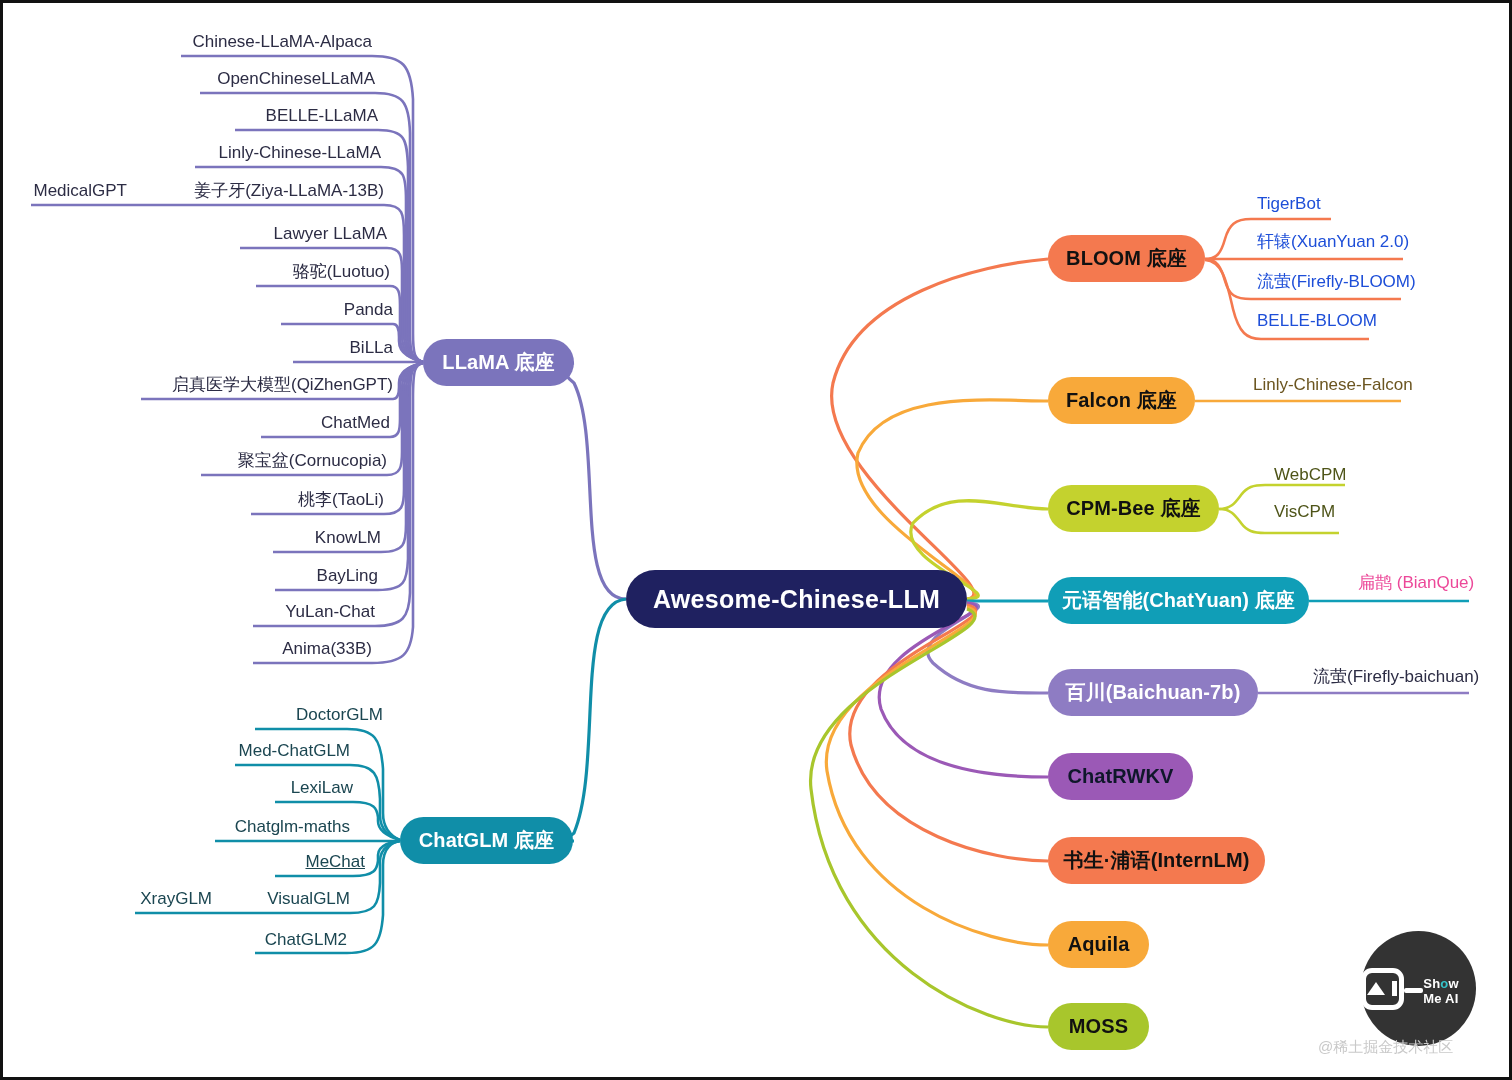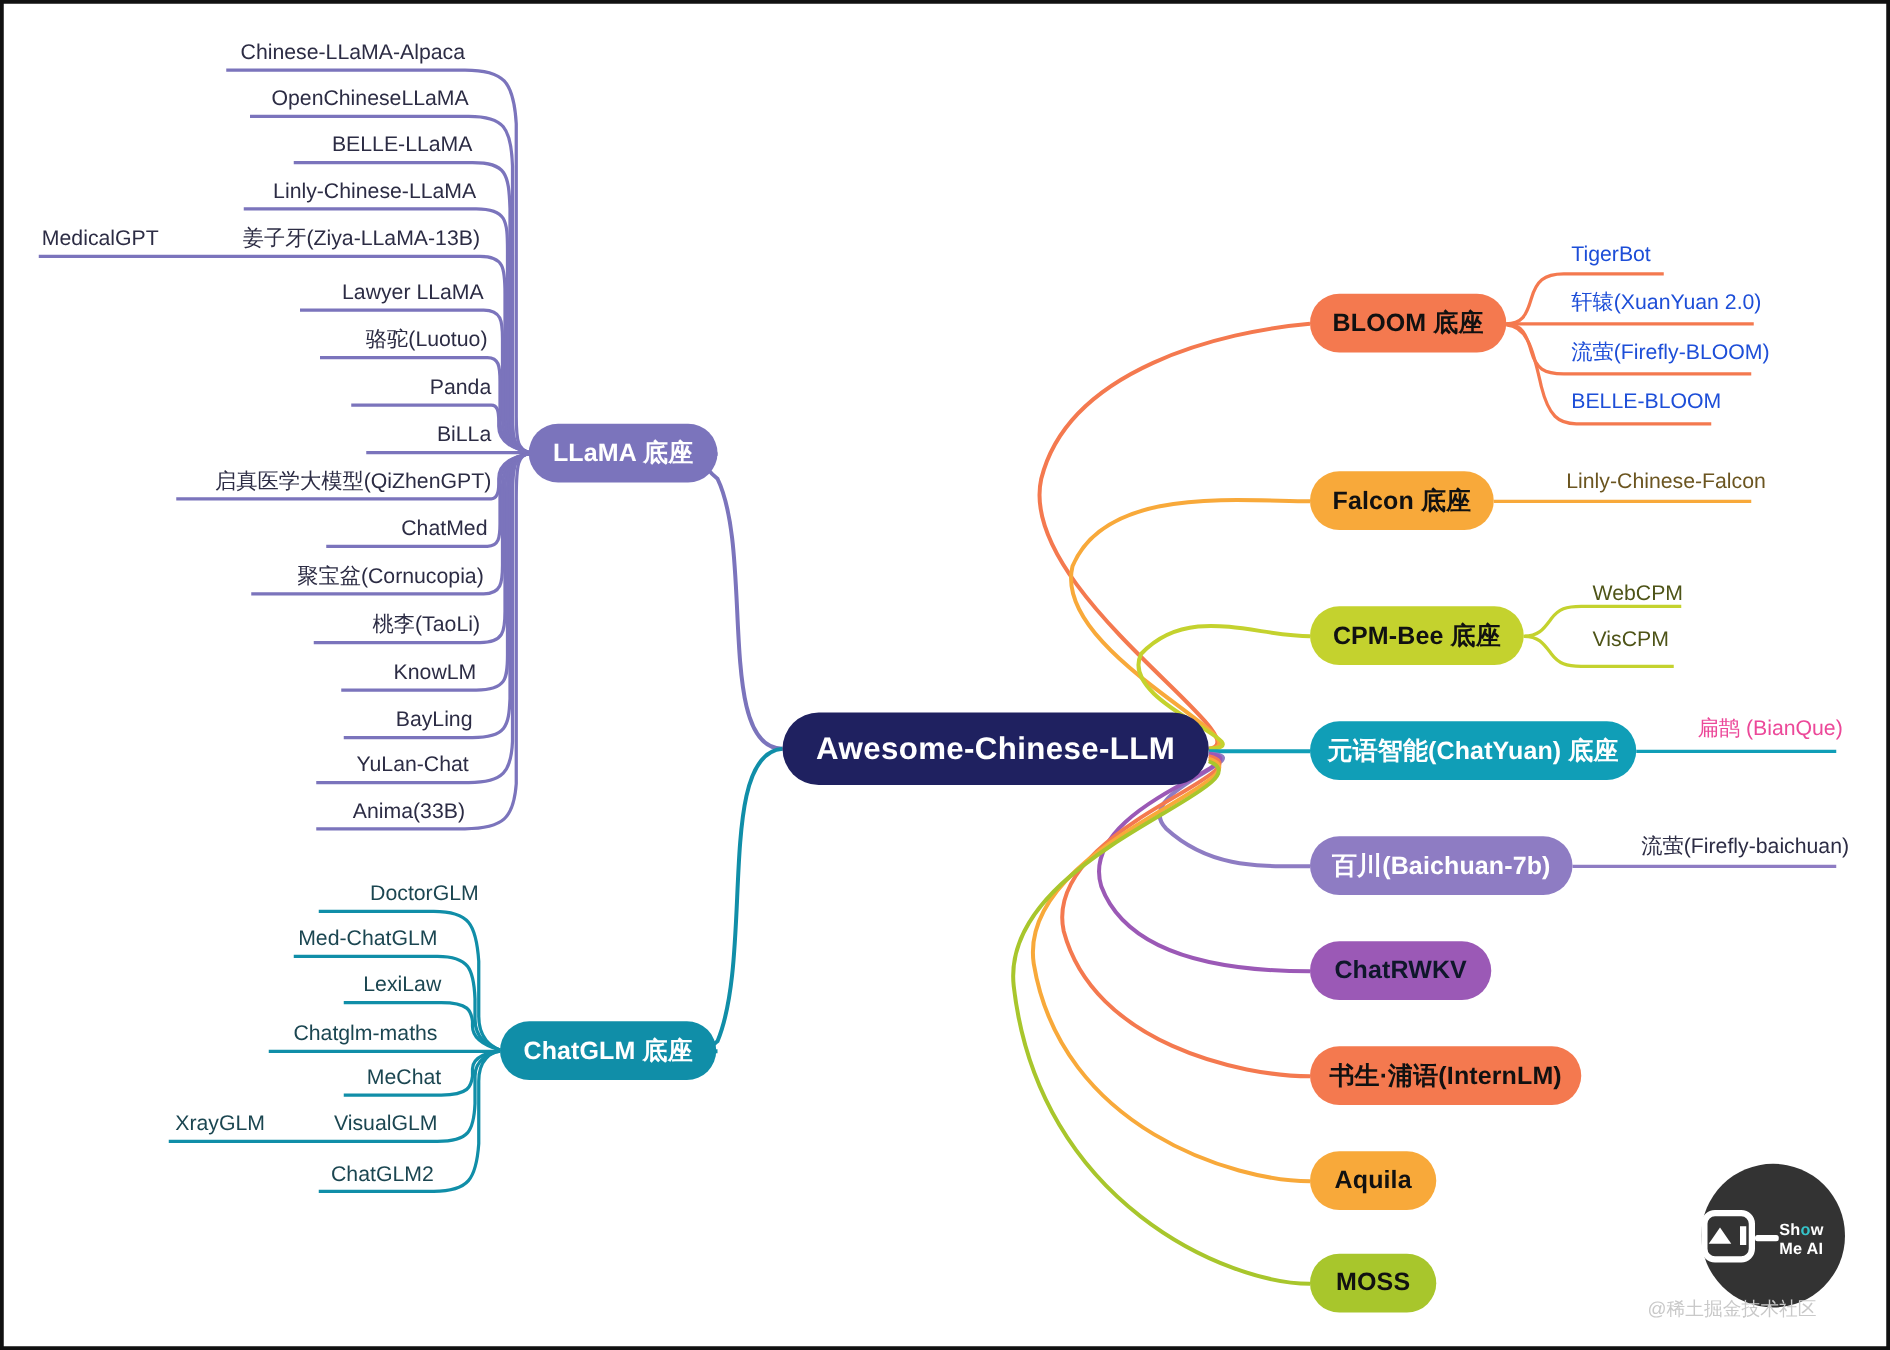--- a/index.html
+++ b/index.html
@@ -217,21 +217,21 @@
   <div class="leaf r lf-purple" style="left:249px;top:488px;width:132px;">桃李(TaoLi)</div>
   <div class="leaf r lf-purple" style="left:271px;top:526px;width:107px;">KnowLM</div>
   <div class="leaf r lf-purple" style="left:273px;top:564px;width:102px;">BayLing</div>
   <div class="leaf r lf-purple" style="left:251px;top:600px;width:121px;">YuLan-Chat</div>
   <div class="leaf r lf-purple" style="left:251px;top:637px;width:118px;">Anima(33B)</div>
 
   <div class="leaf r lf-teal" style="left:253px;top:703px;width:91px;margin-left:36px;">DoctorGLM</div>
   <div class="leaf r lf-teal" style="left:233px;top:739px;width:114px;">Med-ChatGLM</div>
   <div class="leaf r lf-teal" style="left:273px;top:776px;width:77px;">LexiLaw</div>
   <div class="leaf r lf-teal" style="left:213px;top:815px;width:134px;">Chatglm-maths</div>
-  <div class="leaf r lf-teal" style="left:273px;top:850px;width:77px;">MeChat</div>
+  <div class="leaf r lf-teal" style="left:285px;top:850px;width:77px;text-decoration:underline;">MeChat</div>
   <div class="leaf r lf-teal" style="left:249px;top:887px;width:98px;">VisualGLM</div>
   <div class="leaf r lf-teal" style="left:133px;top:887px;width:76px;">XrayGLM</div>
   <div class="leaf r lf-teal" style="left:253px;top:928px;width:91px;">ChatGLM2</div>
 
   <div class="leaf lf-bloom" style="left:1254px;top:192px;">TigerBot</div>
   <div class="leaf lf-bloom" style="left:1254px;top:230px;">轩辕(XuanYuan 2.0)</div>
   <div class="leaf lf-bloom" style="left:1254px;top:270px;">流萤(Firefly-BLOOM)</div>
   <div class="leaf lf-bloom" style="left:1254px;top:309px;">BELLE-BLOOM</div>
 
   <div class="leaf lf-falcon" style="left:1250px;top:373px;">Linly-Chinese-Falcon</div>

